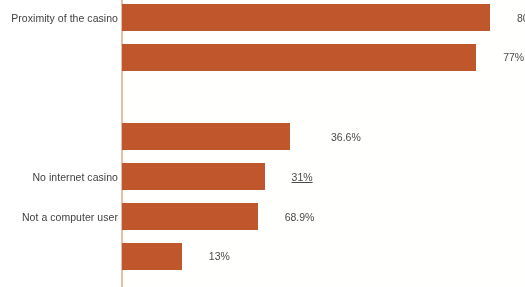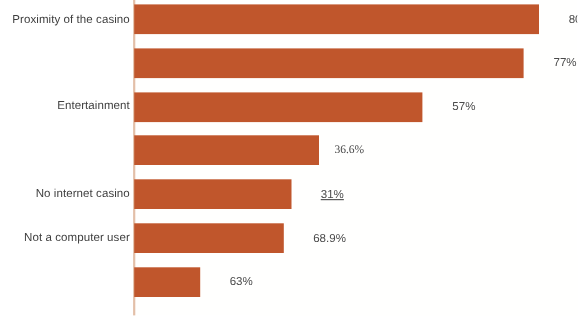--- a/index.html
+++ b/index.html
@@ -87,38 +87,33 @@
   <div class="bars-layer">
       <div class="bar-row" style="top: 4px;">
         <div class="cat-label">Proximity of the casino</div>
         <div class="bar" style="width: 368px; background: rgb(192, 86, 44);"></div>
         <div class="value-label" style="left: 497px;">80%</div>
       </div>
       <div class="bar-row" style="top: 43.8px;">
         <div class="bar" style="width: 354.2px; background: rgb(192, 86, 44);"></div>
         <div class="value-label" style="left: 483.2px; text-align: center;">77%</div>
       </div>
-      <div class="bar-row" style="top: 83.6px;">
-        <div class="cat-label">Entertainment</div>
-        <div class="bar" style="width: 262.2px; background: rgb(192, 86, 44);"></div>
-        <div class="value-label" style="left: 391.2px;">57%</div>
-      </div>
       <div class="bar-row" style="top: 123.4px;">
         <div class="bar" style="width: 168.36px; background: rgb(192, 86, 44);"></div>
-        <div class="value-label" style="left: 284px; font-family: Liberation Serif, serif;">36.6%</div>
+        <div class="value-label" style="left: 311px;">36.6%</div>
       </div>
       <div class="bar-row" style="top: 163.2px;">
         <div class="cat-label">No internet casino</div>
         <div class="bar" style="width: 142.6px; background: rgb(192, 86, 44);"></div>
         <div class="value-label" style="left: 271.6px; text-decoration: underline;">31%</div>
       </div>
       <div class="bar-row" style="top: 203px;">
         <div class="cat-label">Not a computer user</div>
         <div class="bar" style="width: 135.7px; background: rgb(192, 86, 44);"></div>
         <div class="value-label" style="left: 264.7px;">68.9%</div>
       </div>
       <div class="bar-row" style="top: 242.8px;">
         <div class="bar" style="width: 59.8px; background: rgb(192, 86, 44);"></div>
-        <div class="value-label" style="left: 188.8px;">63%</div>
+        <div class="value-label" style="left: 188.8px;">13%</div>
       </div>
     </div>
 
 </div>
 
 </body></html>

